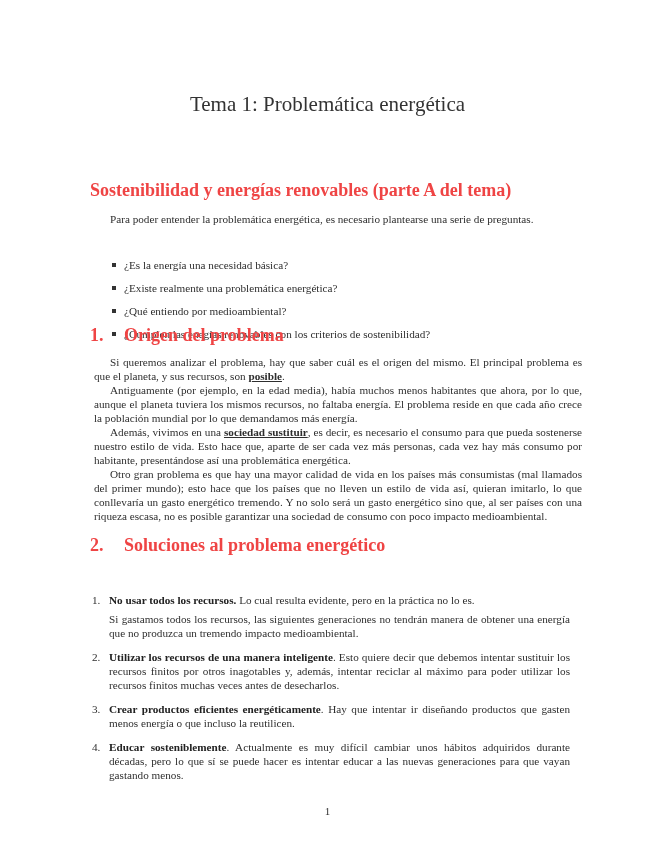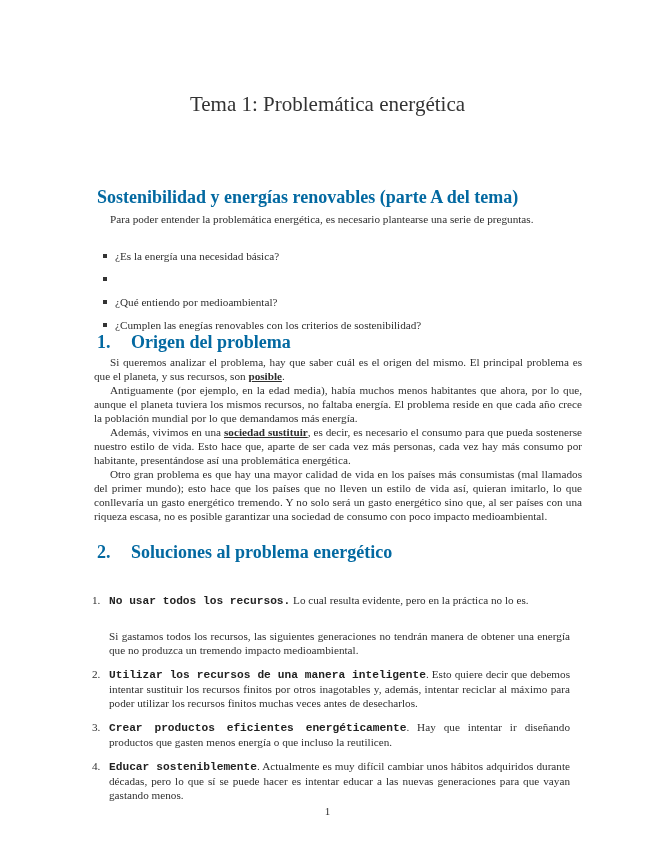--- a/index.html
+++ b/index.html
@@ -8,65 +8,65 @@
       font-family: "DejaVu Serif", "Liberation Serif", serif;
       color: #2a2a2a;
     }
     .page { position: absolute; left: 0; top: 12px; width: 655px; height: 848px; }
     .title {
       position: absolute; top: 80px; left: 0; width: 655px; text-align: center;
       font-family: "Liberation Serif", serif; font-size: 21px; color: #333;
     }
     .h-section {
       position: absolute; left: 82px; font-family: "Liberation Serif", serif;
-      font-weight: bold; font-size: 18px; color: #0369a1; margin: 15px;
+      font-weight: bold; font-size: 18px; color: #ef4444; margin: 8px;
     }
     .h-num { display: inline-block; width: 34px; }
     .para {
       position: absolute; left: 82px; width: 488px;
       font-family: "Liberation Serif", serif; font-size: 11.2px; line-height: 14px;
       text-align: justify; color: #2e2e2e; margin: 12px;
     }
     .para .indent { display: inline-block; width: 16px; }
     .para b u, .para u b { font-weight: bold; text-decoration: underline; }
     .bullets {
-      position: absolute; left: 100px; top: 234px; margin: 3px; padding: 0; list-style: none;
+      position: absolute; left: 100px; top: 234px; margin: 12px; padding: 0; list-style: none;
       font-family: "Liberation Serif", serif; font-size: 11.2px; color: #2e2e2e;
     }
     .bullets li { height: 23px; line-height: 14px; position: relative; padding-left: 12px; }
     .bullets li .sq {
       position: absolute; left: 0; top: 5px; width: 4px; height: 4px; background: #333;
     }
     .enum {
       position: absolute; left: 82px; width: 488px; margin: 0; padding: 0; list-style: none;
       font-family: "Liberation Serif", serif; font-size: 11.2px; line-height: 14px; color: #2e2e2e;
     }
     .enum li { position: relative; padding-left: 27px; text-align: justify; }
     .enum li .num { position: absolute; left: 10px; top: 0; }
-    .enum li b { color: #222; font-family: Liberation Mono, monospace; }
-    .enum li .sub { margin-top: 21px; }
+    .enum li b { color: #222; }
+    .enum li .sub { margin-top: 5px; }
     .footer-num {
       position: absolute; top: 793px; left: 0; width: 655px; text-align: center;
       font-family: "Liberation Serif", serif; font-size: 11px; color: #333;
     }
   </style>
 </head>
 <body>
 
 <div class="page">
 
   <div class="title">Tema 1: Problemática energética</div>
 
   <h2 class="h-section" style="top:160px;">Sostenibilidad y energías renovables (parte A del tema)</h2>
 
   <p class="para" style="top:188px; left:98px; width:470px;">Para poder entender la problemática energética, es necesario plantearse una serie de preguntas.</p>
 
   <ul class="bullets">
     <li><span class="sq"></span><span>¿Es la energía una necesidad básica?</span></li>
-    <li><span class="sq"></span></li>
+    <li><span class="sq"></span><span>¿Existe realmente una problemática energética?</span></li>
     <li><span class="sq"></span><span>¿Qué entiendo por medioambiental?</span></li>
     <li><span class="sq"></span><span>¿Cumplen las enegías renovables con los criterios de sostenibilidad?</span></li>
   </ul>
 
   <h2 class="h-section" style="top:305px;"><span class="h-num">1.</span><span>Origen del problema</span></h2>
 
   <div class="para" style="top:331px;">
     <div><span class="indent"></span><span>Si queremos analizar el problema, hay que saber cuál es el origen del mismo. El principal problema es que el planeta, y sus recursos, son </span><b><u>posible</u></b><span>.</span></div>
     <div><span class="indent"></span><span>Antiguamente (por ejemplo, en la edad media), había muchos menos habitantes que ahora, por lo que, aunque el planeta tuviera los mismos recursos, no faltaba energía. El problema reside en que cada año crece la población mundial por lo que demandamos más energía.</span></div>
     <div><span class="indent"></span><span>Además, vivimos en una </span><b><u>sociedad sustituir</u></b><span>, es decir, es necesario el consumo para que pueda sostenerse nuestro estilo de vida. Esto hace que, aparte de ser cada vez más personas, cada vez hay más consumo por habitante, presentándose así una problemática energética.</span></div>

